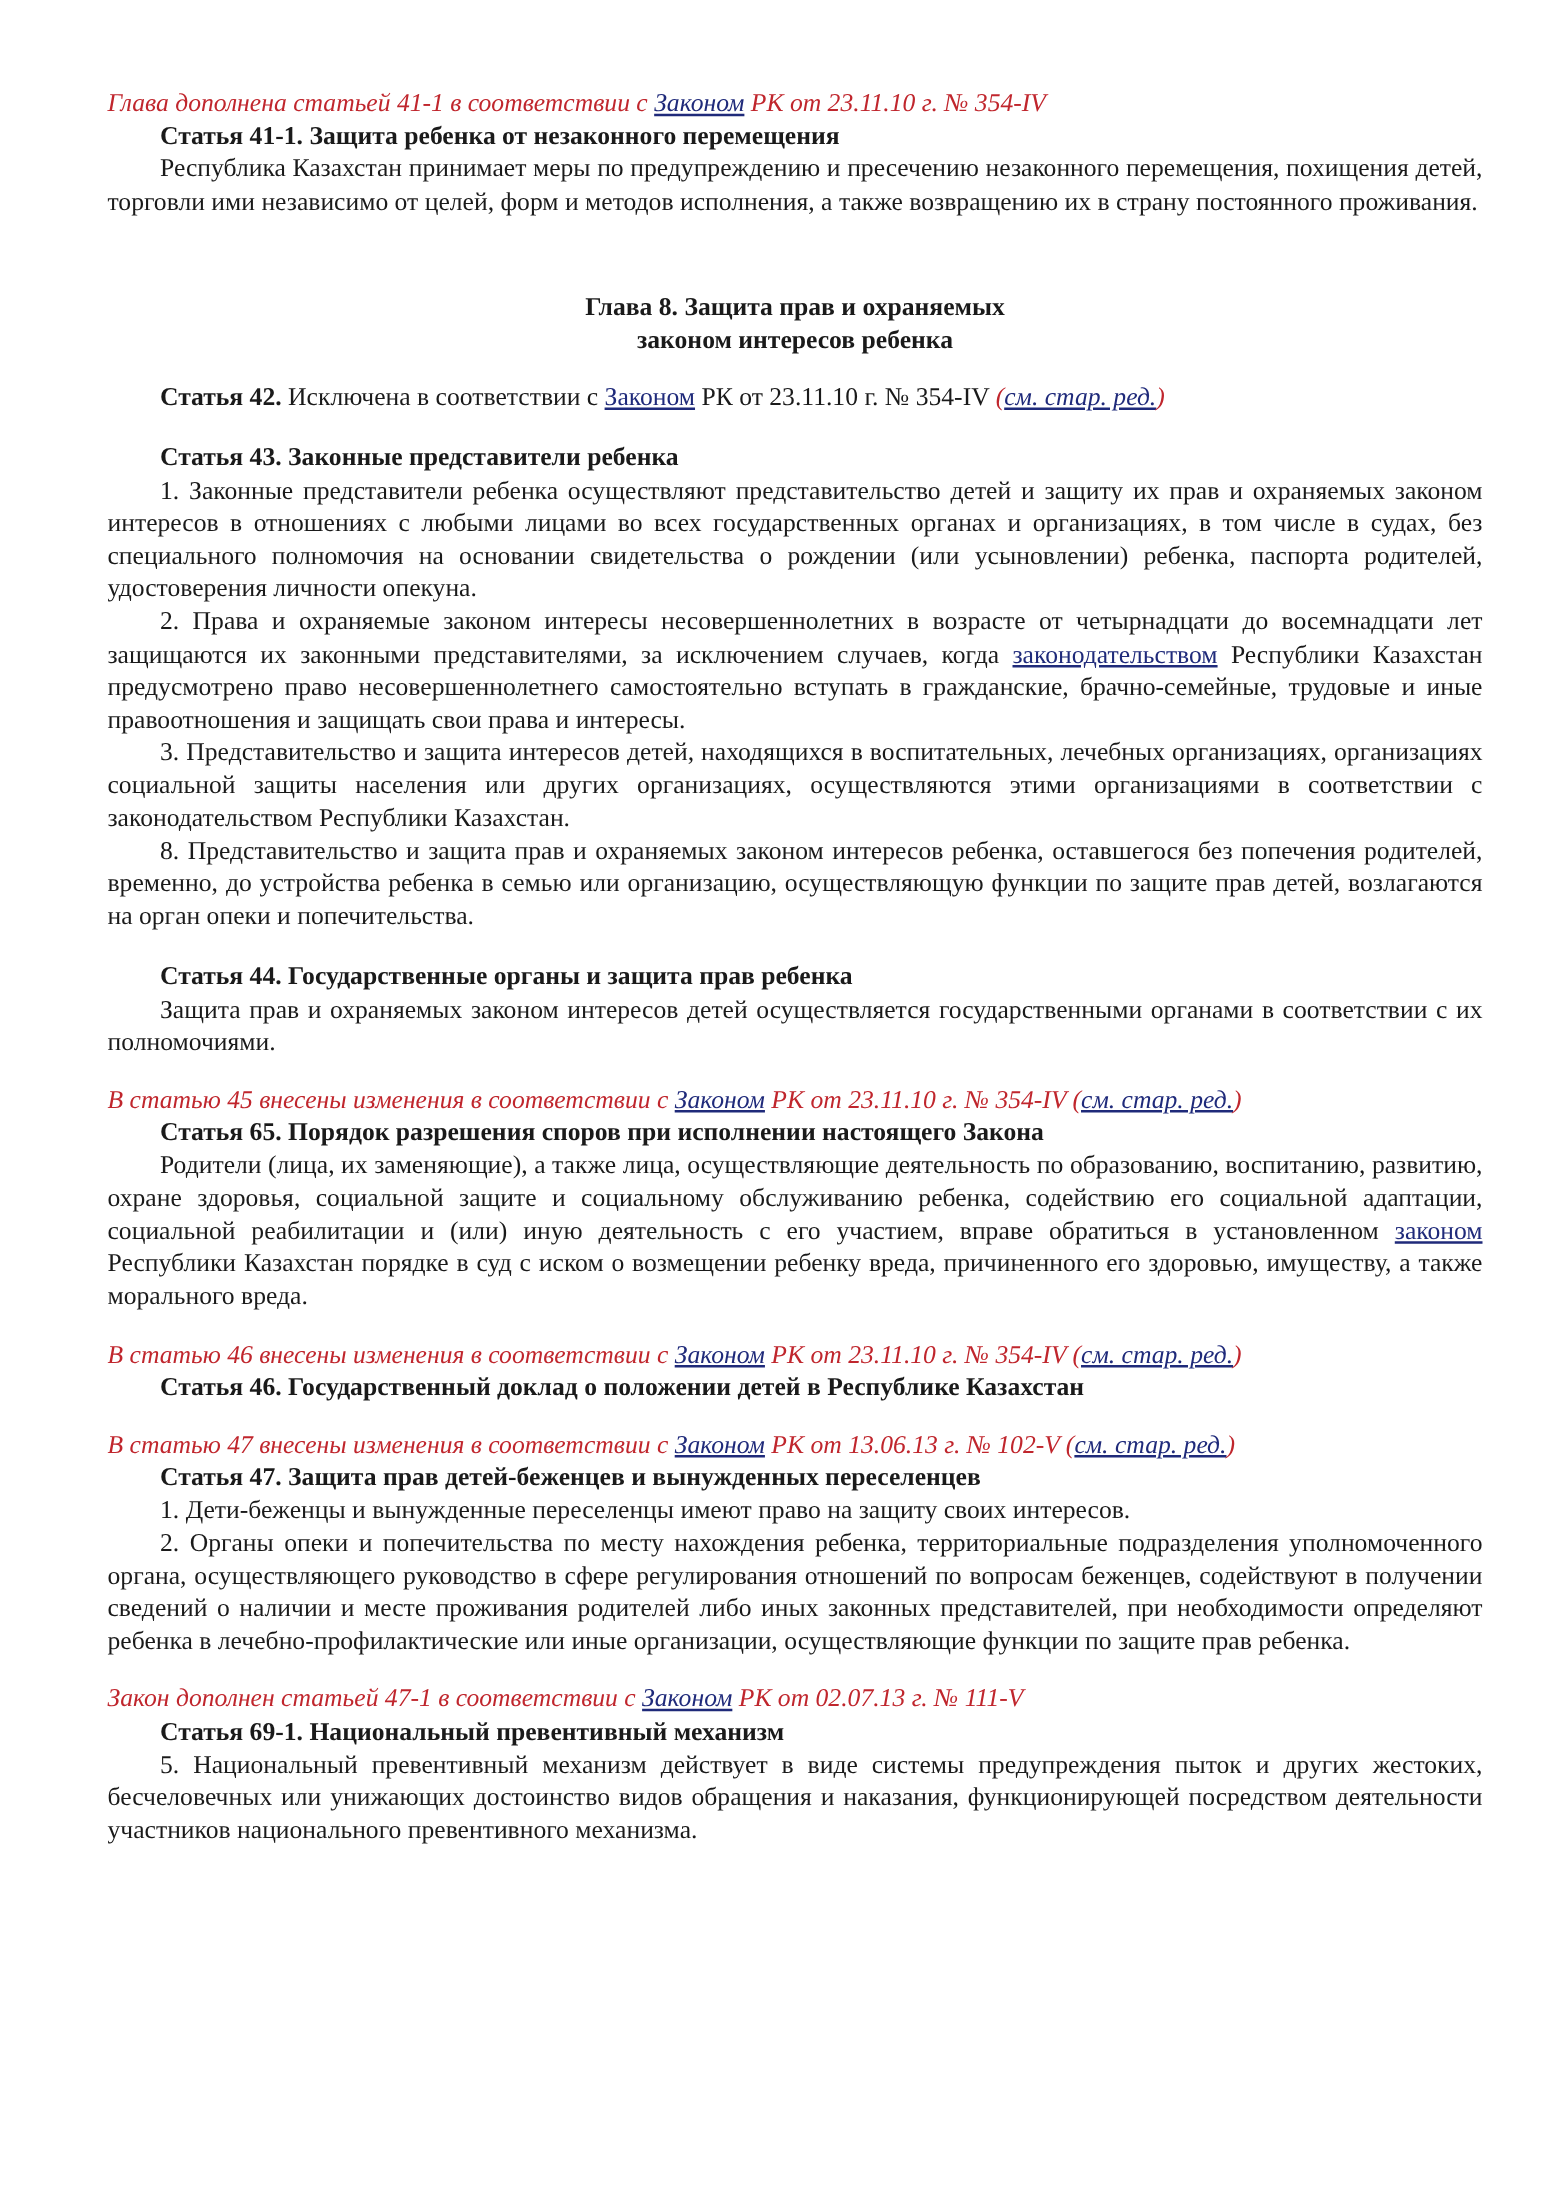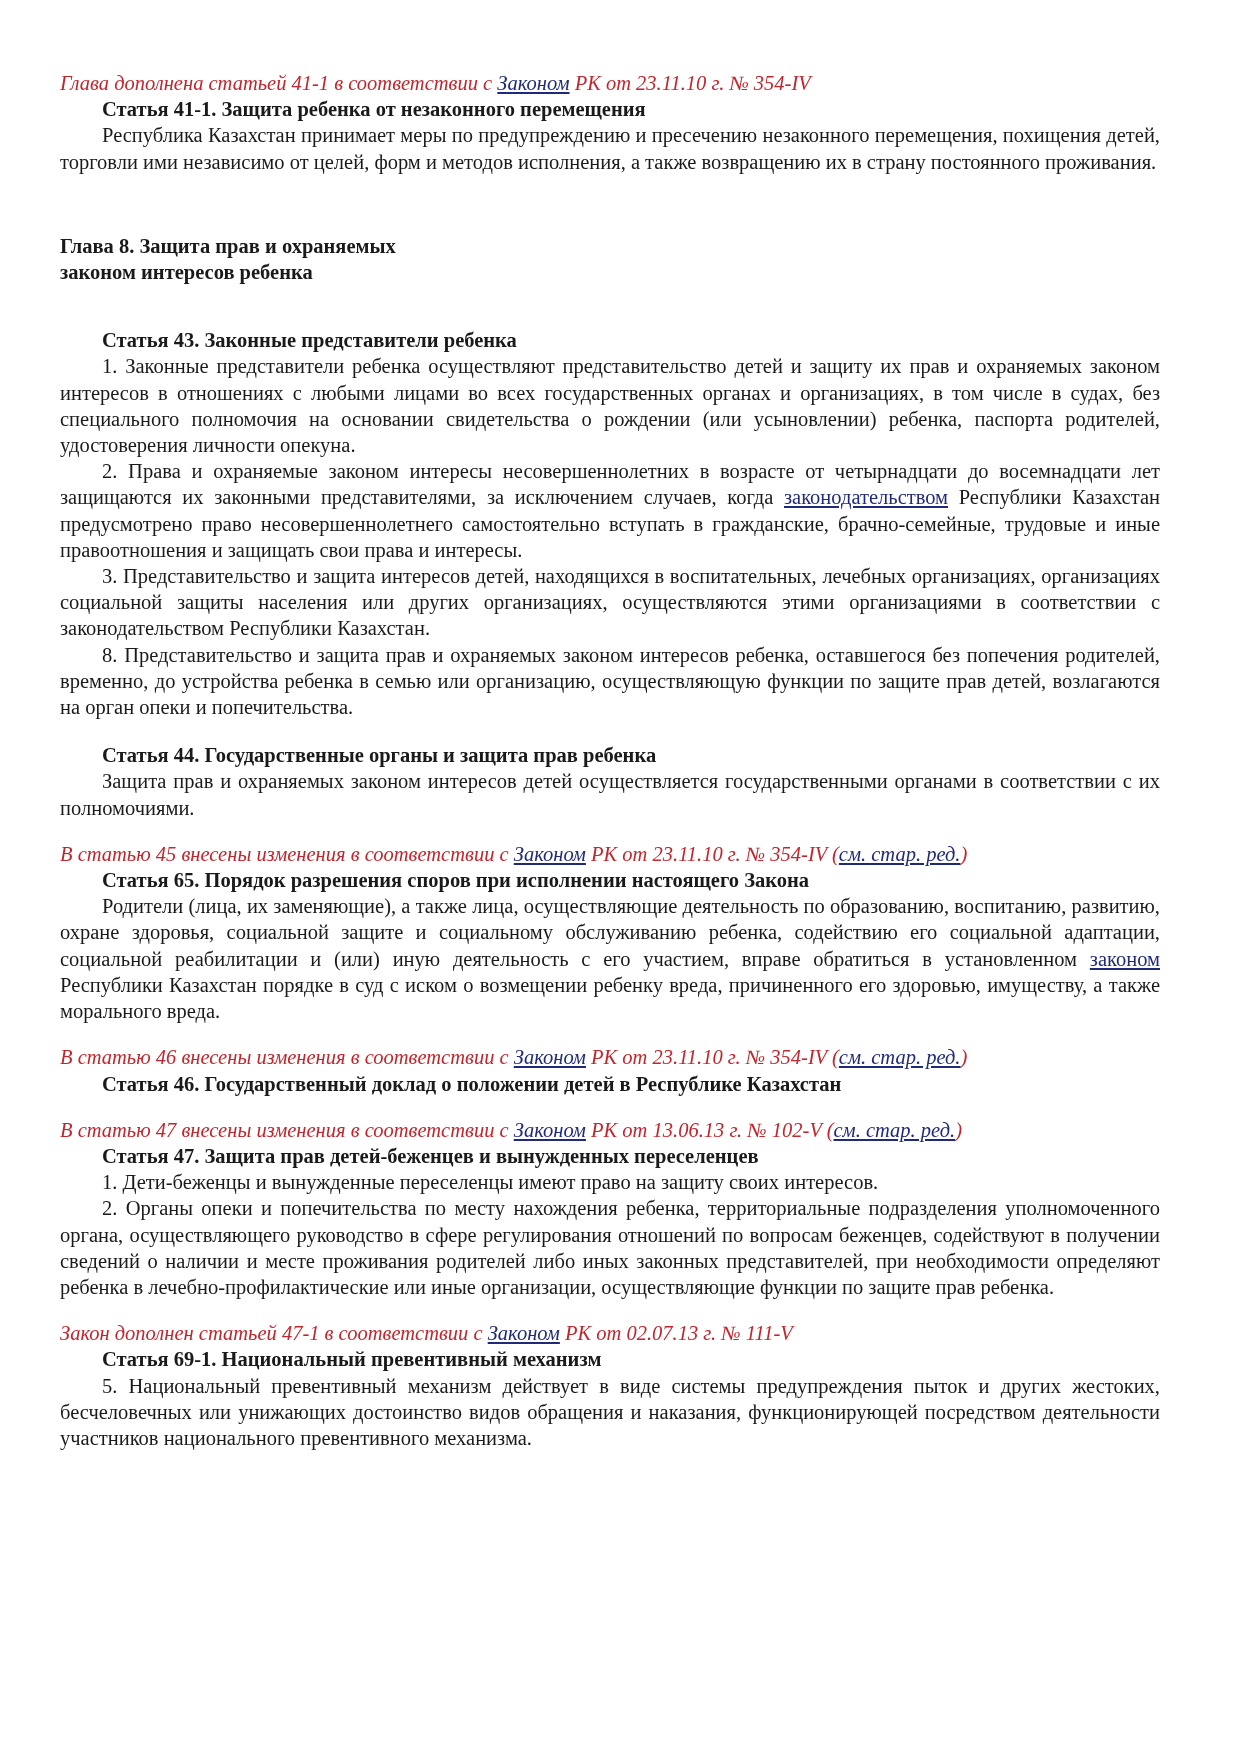--- a/index.html
+++ b/index.html
@@ -1,45 +1,46 @@
 <!DOCTYPE html>
 <html><head>
 <meta charset="utf-8">
 <style>
   html, body { margin: 0; padding: 0; background: #ffffff; }
   body { width: 1240px; height: 1754px; position: relative; overflow: hidden; }
   .page {
-    position: absolute; left: 60px; top: 70px; width: 1100px;
+    position: absolute; left: 86px; top: 70px; width: 1100px;
     font-family: "Liberation Serif", serif; font-size: 20.5px; line-height: 26.2px; color: #1a1a1a;
   }
   .note { color: #c0262d; font-style: italic; margin: 0; }
   .note a { color: #1f2a7a; text-decoration: underline; }
   .head { font-weight: bold; margin: 0; text-indent: 42px; }
   .p { margin: 0; text-indent: 42px; text-align: justify; }
   .link { color: #1f2a7a; text-decoration: underline; }
-  .chapter { font-weight: bold; margin: 0; }
+  .chapter { text-align: center; font-weight: bold; margin: 0; }
   .gap-s { height: 26px; }
   .old { color: #c0262d; font-style: italic; }
   .old a { color: #1f2a7a; text-decoration: underline; }
 </style>
 </head>
 <body>
 
 <div class="page">
 
   <p class="note"><span>Глава дополнена статьей 41-1 в соответствии с </span><a class="link">Законом</a><span> РК от 23.11.10 г. № 354-IV</span></p>
   <p class="head">Статья 41-1. Защита ребенка от незаконного перемещения</p>
   <p class="p">Республика Казахстан принимает меры по предупреждению и пресечению незаконного перемещения, похищения детей, торговли ими независимо от целей, форм и методов исполнения, а также возвращению их в страну постоянного проживания.</p>
 
   <div style="height:58px"></div>
 
   <p class="chapter">Глава 8. Защита прав и охраняемых</p>
   <p class="chapter">законом интересов ребенка</p>
   <div class="gap-s" style="height:20px"></div>
 
+  <p class="p"><b>Статья 42.</b><span> Исключена в соответствии с </span><a class="link">Законом</a><span> РК от 23.11.10 г. № 354-IV </span><span class="old">(<a>см. стар. ред.</a>)</span></p>
   <div class="gap-s" style="height:22px"></div>
 
   <p class="head">Статья 43. Законные представители ребенка</p>
   <p class="p">1. Законные представители ребенка осуществляют представительство детей и защиту их прав и охраняемых законом интересов в отношениях с любыми лицами во всех государственных органах и организациях, в том числе в судах, без специального полномочия на основании свидетельства о рождении (или усыновлении) ребенка, паспорта родителей, удостоверения личности опекуна.</p>
   <p class="p"><span>2. Права и охраняемые законом интересы несовершеннолетних в возрасте от четырнадцати до восемнадцати лет защищаются их законными представителями, за исключением случаев, когда </span><a class="link">законодательством</a><span> Республики Казахстан предусмотрено право несовершеннолетнего самостоятельно вступать в гражданские, брачно-семейные, трудовые и иные правоотношения и защищать свои права и интересы.</span></p>
   <p class="p">3. Представительство и защита интересов детей, находящихся в воспитательных, лечебных организациях, организациях социальной защиты населения или других организациях, осуществляются этими организациями в соответствии с законодательством Республики Казахстан.</p>
   <p class="p">8. Представительство и защита прав и охраняемых законом интересов ребенка, оставшегося без попечения родителей, временно, до устройства ребенка в семью или организацию, осуществляющую функции по защите прав детей, возлагаются на орган опеки и попечительства.</p>
   <div class="gap-s" style="height:22px"></div>
 
   <p class="head">Статья 44. Государственные органы и защита прав ребенка</p>

